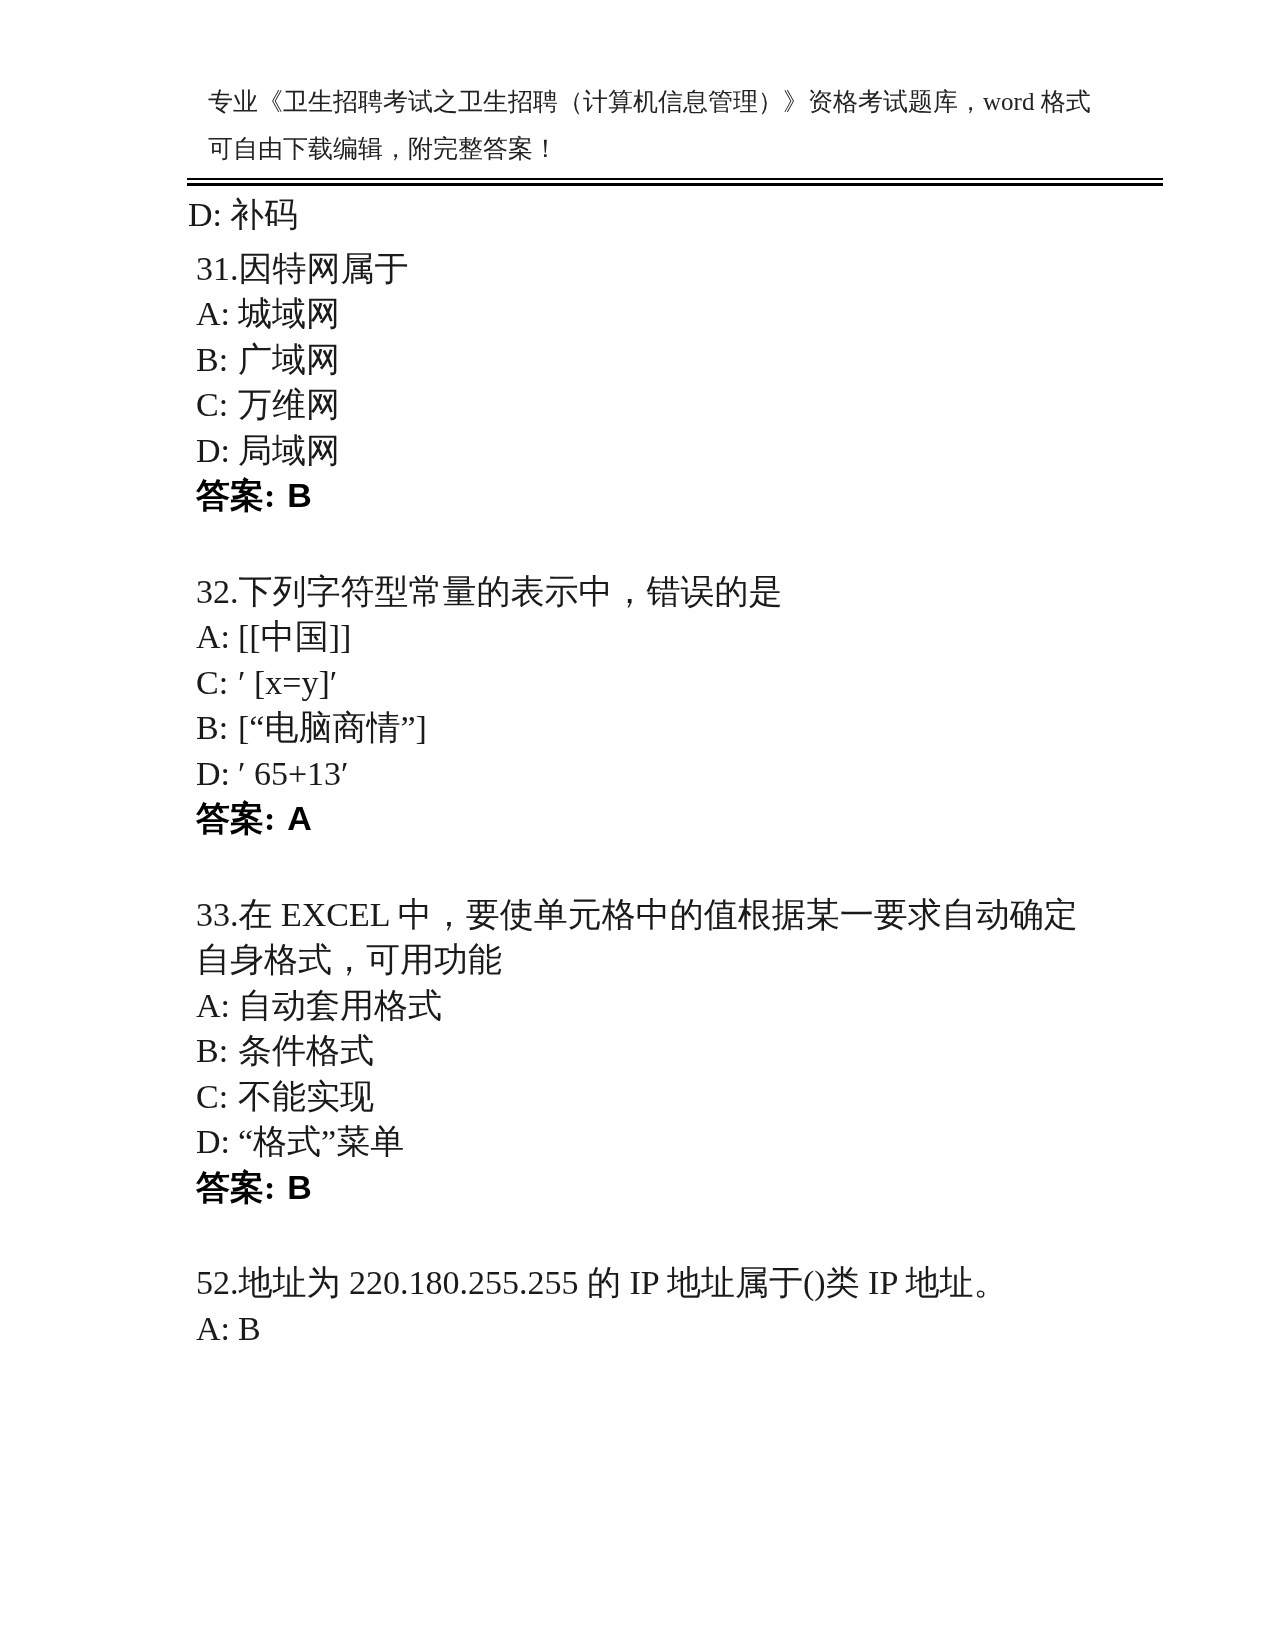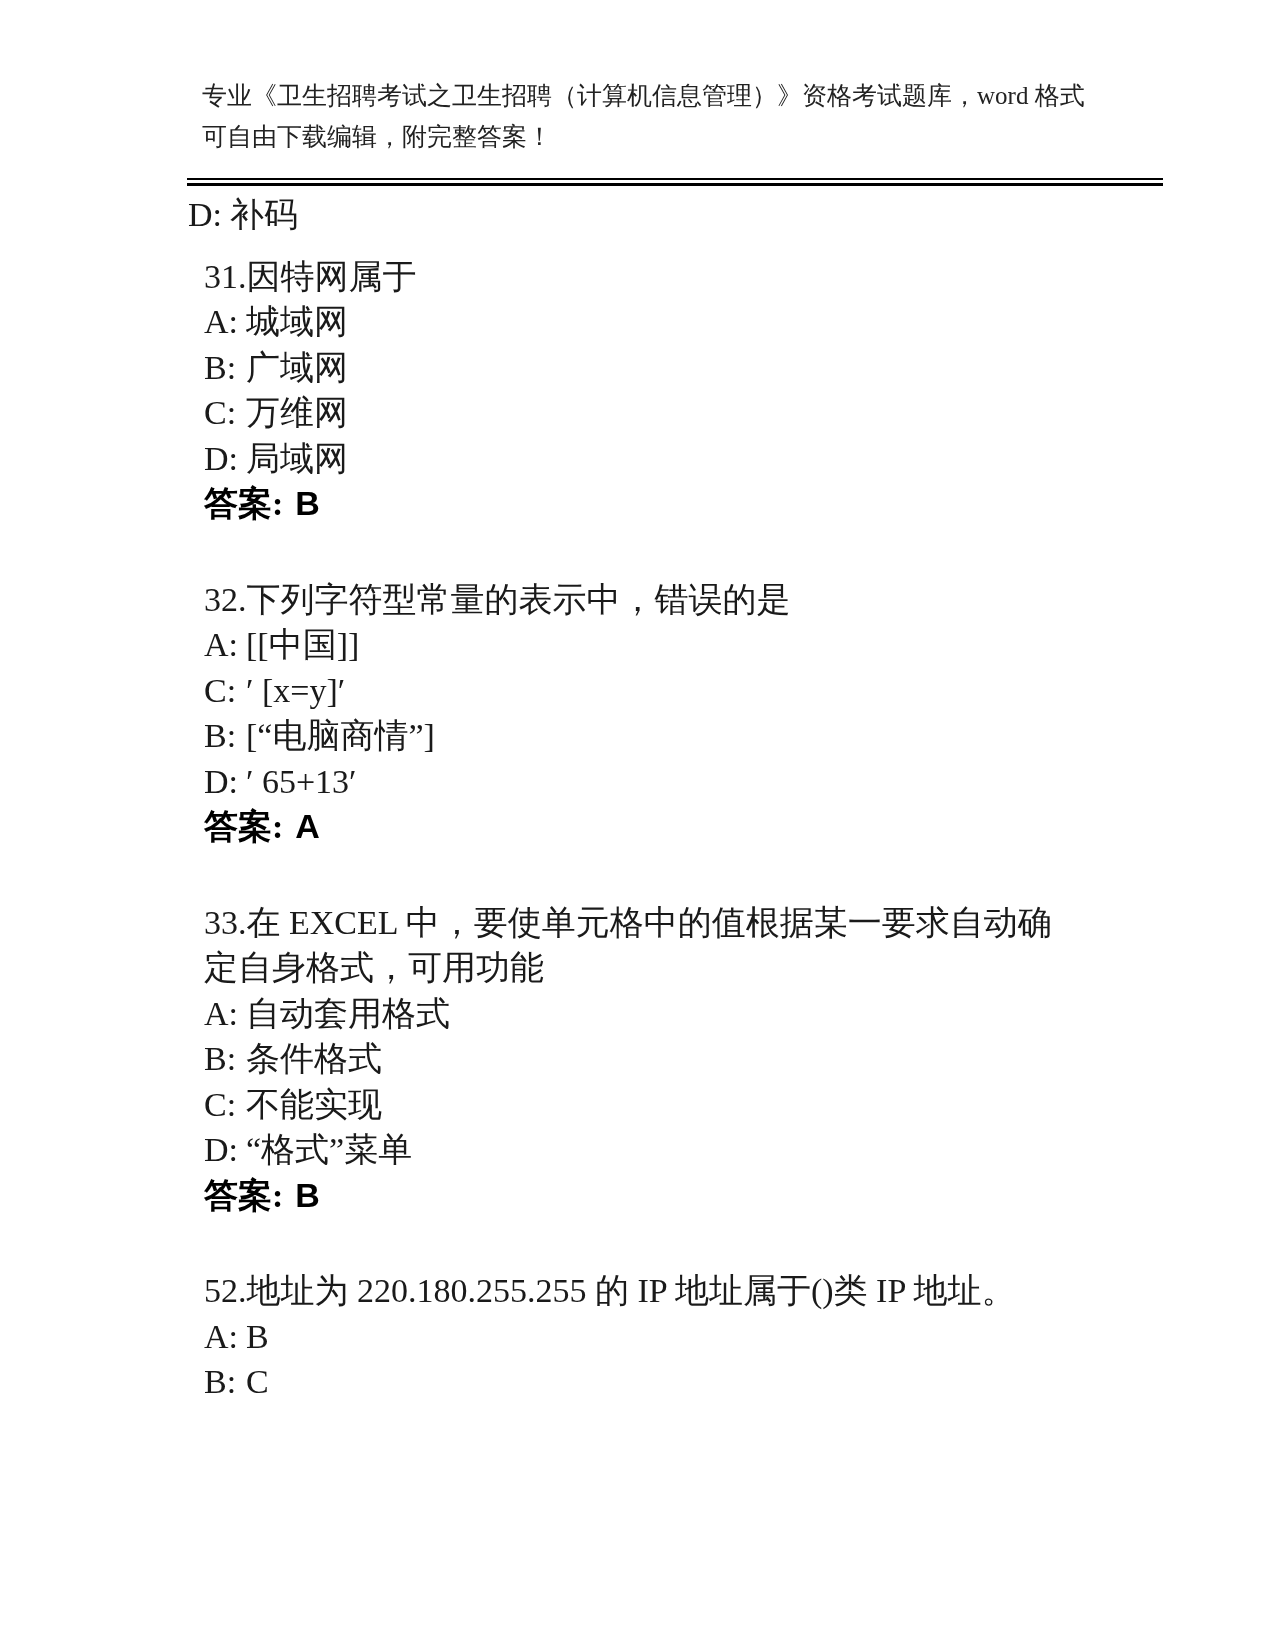--- a/index.html
+++ b/index.html
@@ -18,21 +18,21 @@
   }
   .header {
     position: absolute;
     left: 192px;
     top: 70px;
     width: 980px;
     font-size: 25px;
     line-height: 31px;
     color: #222222;
   }
-  .header p { margin: 10px; }
+  .header p { margin: 16px; }
   .rule {
     position: absolute;
     left: 187px;
     top: 178px;
     width: 976px;
     height: 3px;
     border-top: 2px solid #000000;
     border-bottom: 3px solid #000000;
   }
   .body {
@@ -51,21 +51,21 @@
   }
   .ans {
     font-weight: 700;
     color: #000000;
     margin-bottom: 50px !important;
   }
   .ans .av {
     font-family: "Liberation Sans", "DejaVu Sans", sans-serif;
     margin-left: 12px;
   }
-  .q { margin: 16px; }
+  .q { margin: 8px; }
 </style>
 </head>
 <body>
 
 <div class="page">
 
   <header class="header">
     <p>专业《卫生招聘考试之卫生招聘（计算机信息管理）》资格考试题库，word 格式</p>
     <p>可自由下载编辑，附完整答案！</p>
   </header>
@@ -141,19 +141,16 @@
       </p>
     </section>
 
     <section class="q">
       <p class="prompt">
         <span>52.</span><span>地址为 220.180.255.255 的 IP 地址属于()类 IP 地址。</span>
       </p>
       <p class="opt">
         <span class="lbl">A:</span><span class="txt">B</span>
       </p>
-      <p class="opt">
-        <span class="lbl">B:</span><span class="txt">C</span>
-      </p>
     </section>
 
   </main>
 </div>
 
 </body></html>

